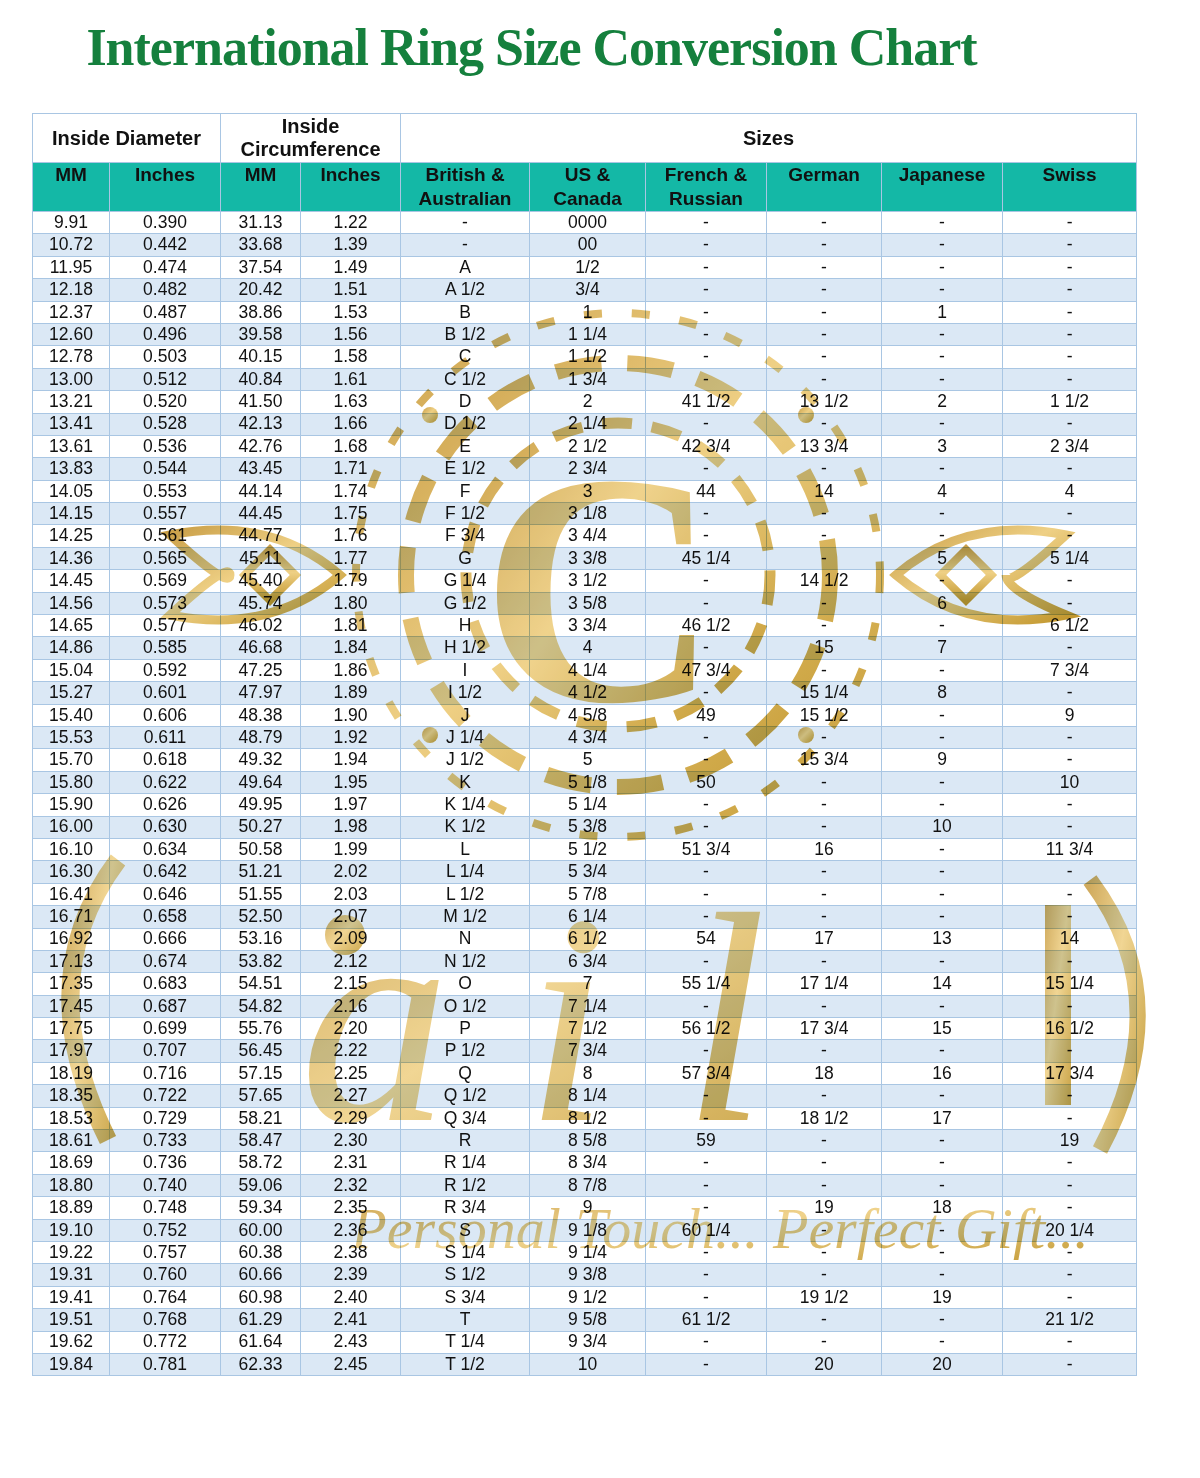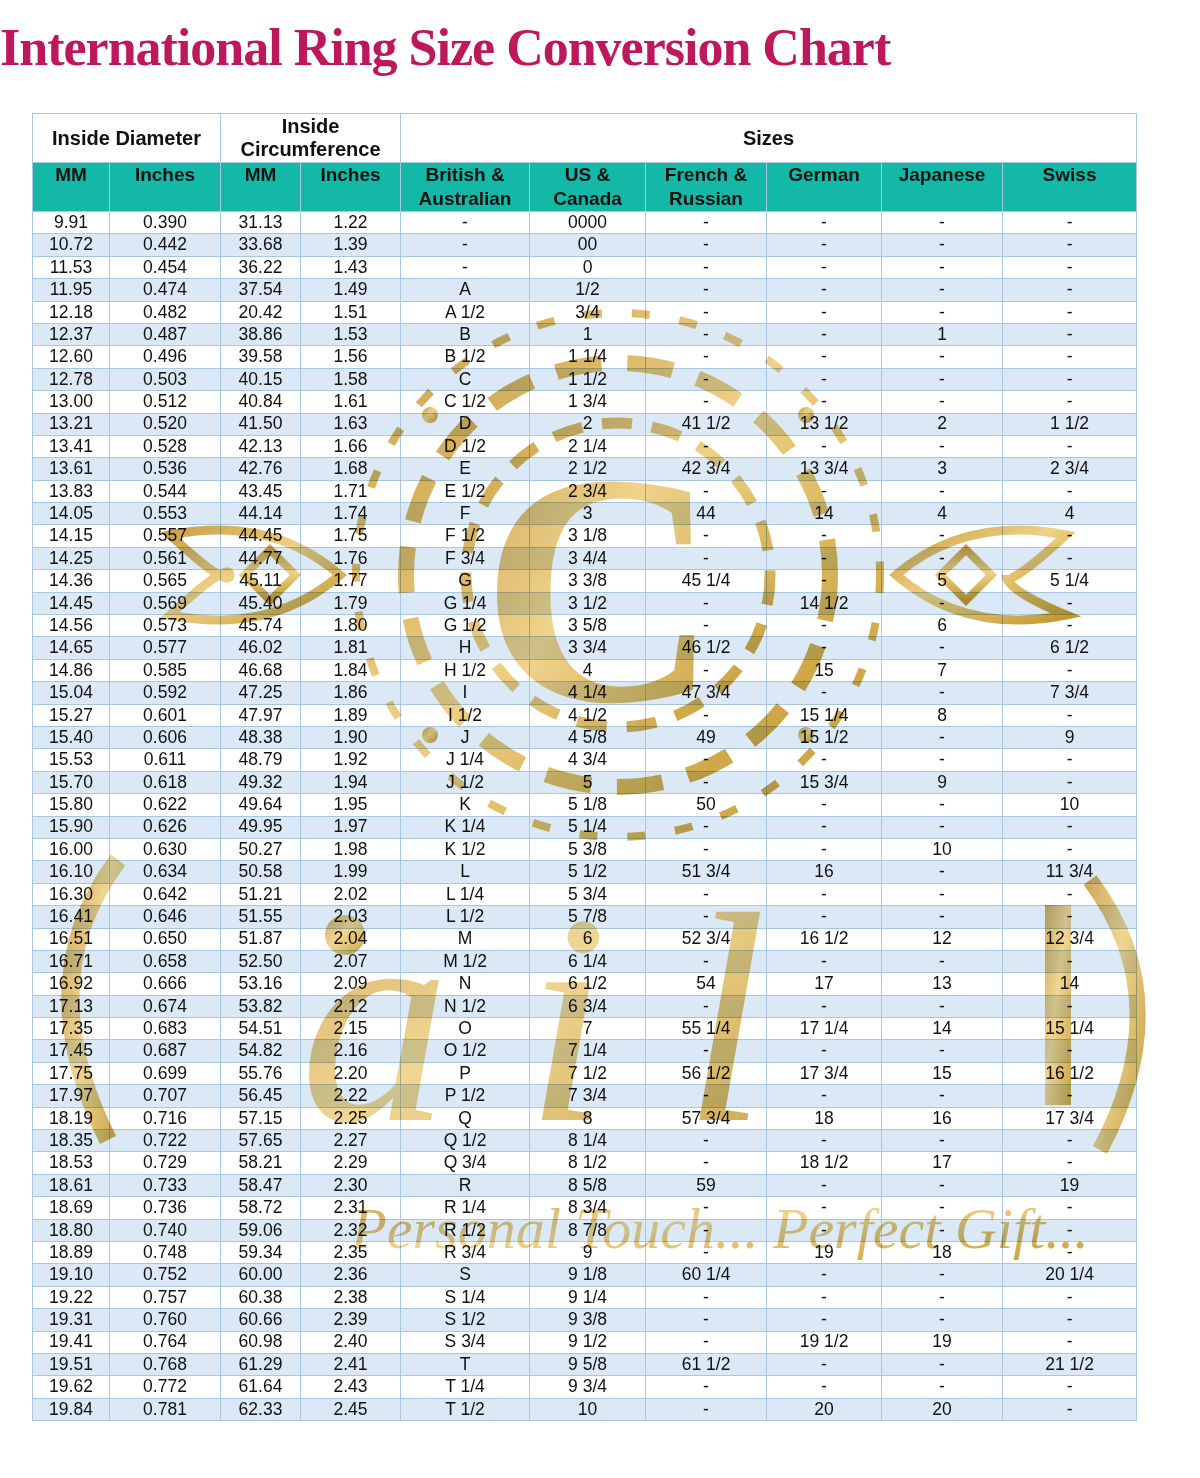--- a/index.html
+++ b/index.html
@@ -5,21 +5,22 @@
   html,body{margin:0;padding:0;background:#ffffff;}
   #page{
     position:relative;
     width:1200px;height:1478px;
     background:#ffffff;
     overflow:hidden;
     font-family:"Liberation Serif", serif;
   }
   #page-title{
     position:absolute;top:18px;left:0;width:1063px;
-    font-size:52px;font-weight:700;color:#be185d;
+    text-align:center;
+    font-size:52px;font-weight:700;color:#15803d;
     letter-spacing:-1px;
     margin:0;
   }
   #ring-table{
     position:absolute;left:32px;top:113px;
     width:1104px;
     border-collapse:collapse;
     table-layout:fixed;
     font-family:Liberation Sans, sans-serif;
   }
@@ -120,32 +121,20 @@
           <td>33.68</td>
           <td>1.39</td>
           <td>-</td>
           <td>00</td>
           <td>-</td>
           <td>-</td>
           <td>-</td>
           <td>-</td>
         </tr>
         <tr>
-          <td>11.53</td>
-          <td>0.454</td>
-          <td>36.22</td>
-          <td>1.43</td>
-          <td>-</td>
-          <td>0</td>
-          <td>-</td>
-          <td>-</td>
-          <td>-</td>
-          <td>-</td>
-        </tr>
-        <tr>
           <td>11.95</td>
           <td>0.474</td>
           <td>37.54</td>
           <td>1.49</td>
           <td>A</td>
           <td>1/2</td>
           <td>-</td>
           <td>-</td>
           <td>-</td>
           <td>-</td>
@@ -478,32 +467,20 @@
           <td>16.41</td>
           <td>0.646</td>
           <td>51.55</td>
           <td>2.03</td>
           <td>L 1/2</td>
           <td>5 7/8</td>
           <td>-</td>
           <td>-</td>
           <td>-</td>
           <td>-</td>
-        </tr>
-        <tr>
-          <td>16.51</td>
-          <td>0.650</td>
-          <td>51.87</td>
-          <td>2.04</td>
-          <td>M</td>
-          <td>6</td>
-          <td>52 3/4</td>
-          <td>16 1/2</td>
-          <td>12</td>
-          <td>12 3/4</td>
         </tr>
         <tr>
           <td>16.71</td>
           <td>0.658</td>
           <td>52.50</td>
           <td>2.07</td>
           <td>M 1/2</td>
           <td>6 1/4</td>
           <td>-</td>
           <td>-</td>

